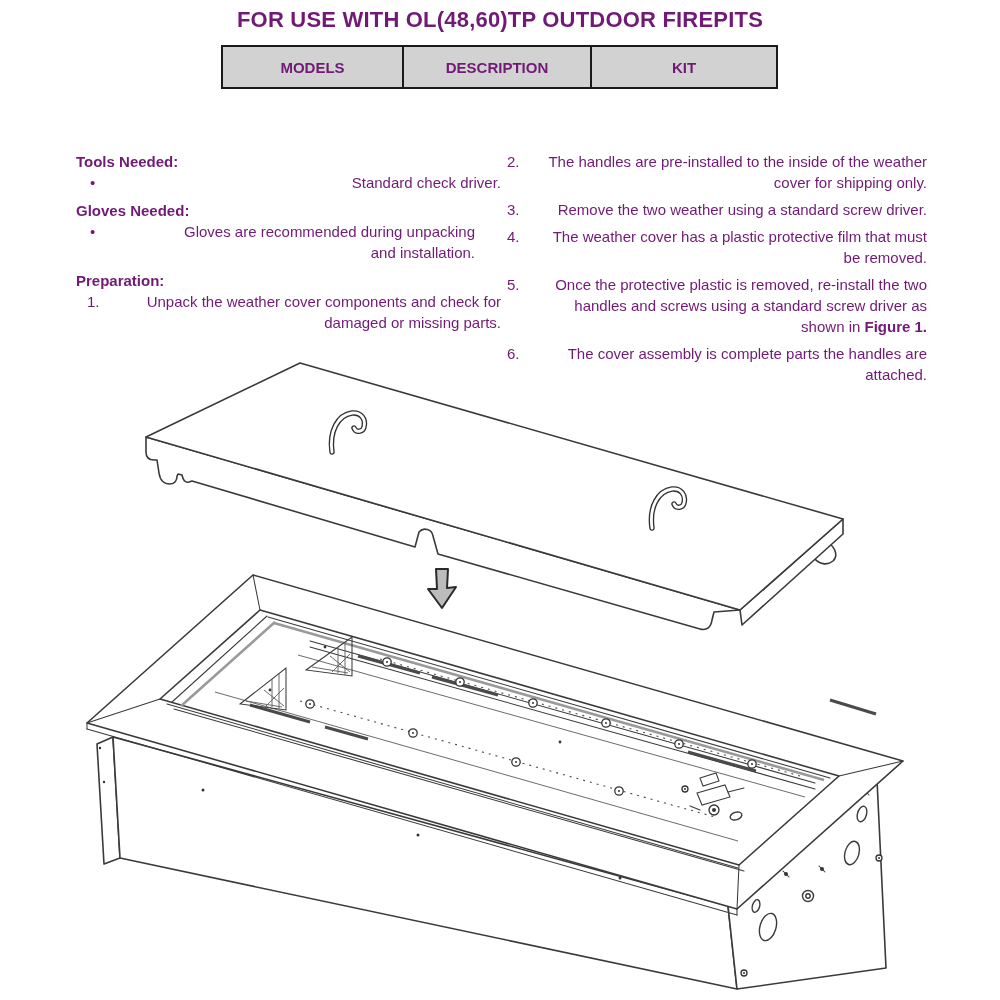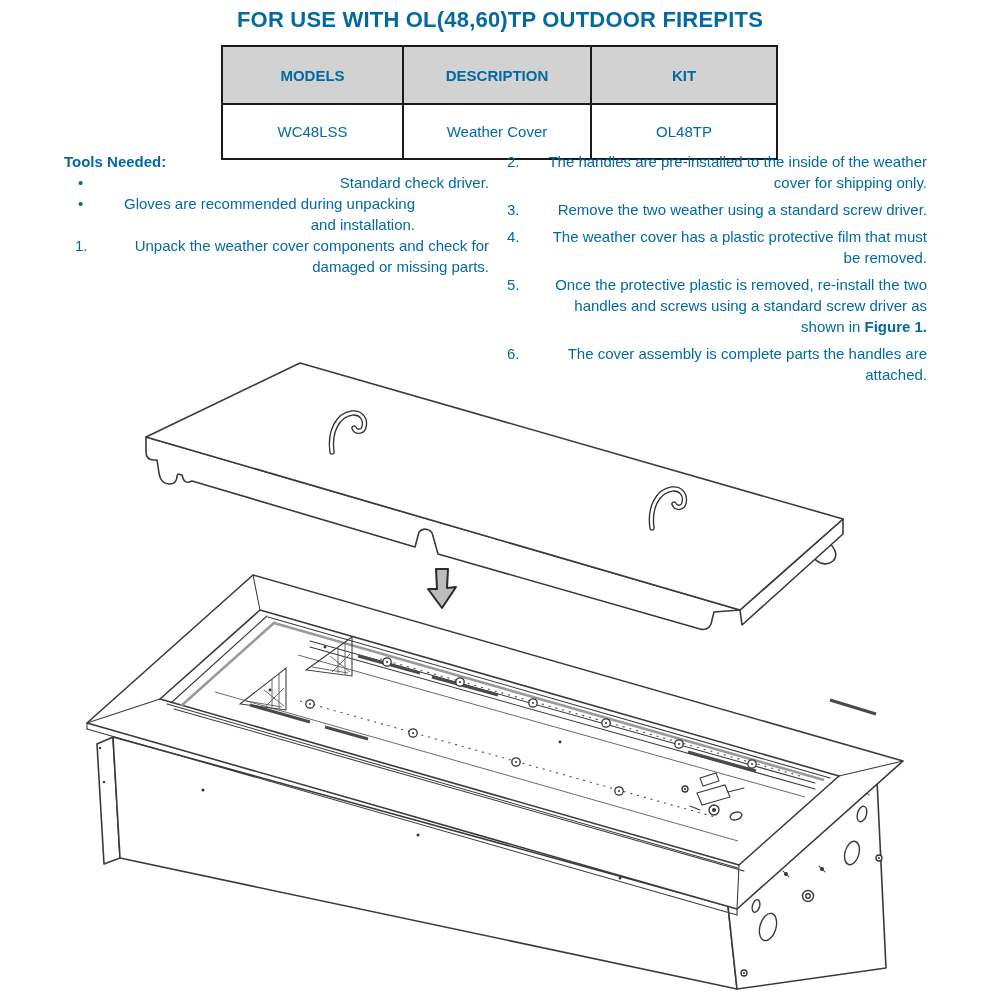--- a/index.html
+++ b/index.html
@@ -1,30 +1,30 @@
 <!DOCTYPE html>
 <html><head>
 <meta charset="utf-8">
 <style>
   html,body{margin:0;padding:0;background:#ffffff;}
   #page{position:relative;width:1000px;height:1000px;background:#ffffff;overflow:hidden;
-        font-family:"Liberation Sans","DejaVu Sans",sans-serif;color:#0369a1;}
+        font-family:"Liberation Sans","DejaVu Sans",sans-serif;color:#701a75;}
   
   #title{position:absolute;top:7px;left:0;width:1000px;text-align:center;
          font-size:22px;font-weight:bold;letter-spacing:0.2px;}
   
   #spec-table{position:absolute;top:45px;left:221px;border-collapse:collapse;table-layout:fixed;}
   #spec-table th,#spec-table td{border:2px solid #1a1a1a;text-align:center;vertical-align:middle;
-         font-size:15px;padding:16px;}
+         font-size:15px;padding:8px;}
   #spec-table th{background:#d2d2d2;height:24px;font-weight:bold;}
   #spec-table td{background:#ffffff;height:21px;font-weight:normal;}
   .c0{width:181px;} .c1{width:188px;} .c2{width:186px;}
   
   .tcol{position:absolute;top:144px;font-size:15px;line-height:21px;}
-  #left-col{left:64px;width:425px;}
+  #left-col{left:76px;width:425px;}
   #right-col{left:507px;width:420px;}
   .sec-head{font-weight:bold;margin-top:7px;}
   .li{display:flex;align-items:flex-start;}
   .li .marker{flex:none;}
   .bullet-li{padding-left:14px;} .bullet-li .marker{width:27px;}
   .num-li{padding-left:11px;}   .num-li .marker{width:30px;}
   .rnum-li{margin-top:6px;}     .rnum-li .marker{width:36px;}
   .li .itext{flex:1;text-align:right;}
   
   #figure{position:absolute;top:340px;left:0;width:1000px;height:660px;}
@@ -53,38 +53,35 @@
         <col class="c2">
       </colgroup>
     <thead>
       <tr>
         <th>MODELS</th>
         <th>DESCRIPTION</th>
         <th>KIT</th>
       </tr>
     </thead>
     <tbody>
-      <tr>
-        <td>WC48LSS</td>
-        <td>Weather Cover</td>
-        <td>OL48TP</td>
-      </tr>
     </tbody>
   </table>
 
   <div id="left-col" class="tcol">
     <div class="sec-head">Tools Needed:</div>
     <div class="li bullet-li">
       <span class="marker">•</span>
       <span class="itext">Standard check driver.</span>
     </div>
+    <div class="sec-head">Gloves Needed:</div>
     <div class="li bullet-li">
       <span class="marker">•</span>
-      <span class="itext" style="max-width:310px;">Gloves are recommended during unpacking and installation.</span>
-    </div>
+      <span class="itext" style="max-width:310px;margin-left:48px;">Gloves are recommended during unpacking and installation.</span>
+    </div>
+    <div class="sec-head">Preparation:</div>
     <div class="li num-li">
       <span class="marker">1.</span>
       <span class="itext">Unpack the weather cover components and check for damaged or missing parts.</span>
     </div>
   </div>
 
   <div id="right-col" class="tcol">
     <div class="li rnum-li" style="margin-top:7px;">
       <span class="marker">2.</span>
       <span class="itext">The handles are pre-installed to the inside of the weather cover for shipping only.</span>

